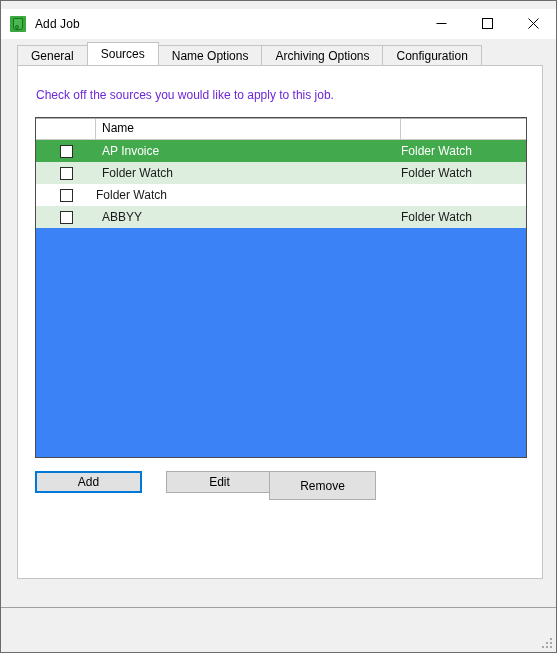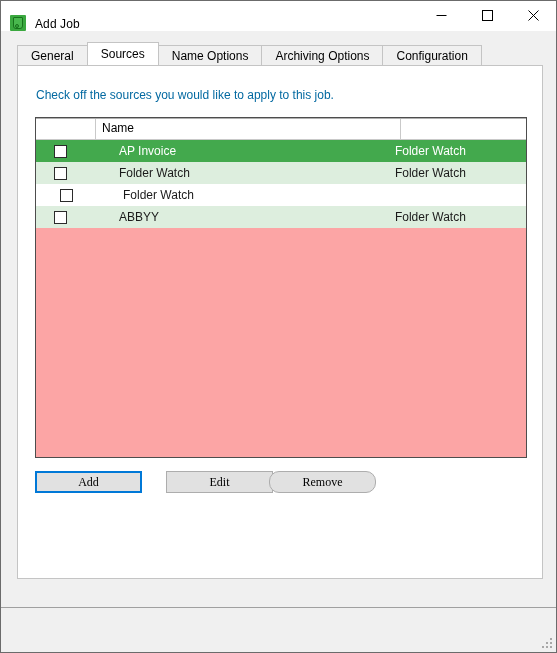--- a/index.html
+++ b/index.html
@@ -21,26 +21,26 @@
     width: 557px;
     height: 653px;
     box-sizing: border-box;
     border: 1px solid #6b6b6b;
     background: #f0f0f0;
   }
 
   
   #titlebar {
     position: absolute;
-    left: 0; top: 0;
+    left: 0; top: 8px;
     width: 555px;
     height: 30px;
     background: #ffffff;
     display: flex;
-    align-items: flex-end;
+    align-items: center;
   }
   #app-icon {
     width: 16px;
     height: 16px;
     margin-left: 9px;
     margin-right: 9px;
     background: #3aa83f;
     border-radius: 1px;
     position: relative;
     flex: none;
@@ -127,34 +127,34 @@
     box-sizing: border-box;
     border: 1px solid #c4c4c4;
     background: #ffffff;
   }
 
   #instruction {
     position: absolute;
     left: 18px;
     top: 22px;
     font-size: 12px;
-    color: #0369a1;
+    color: #6d28d9;
     white-space: nowrap;
   }
 
   
   #list {
     position: absolute;
     left: 17px;
     top: 51px;
     width: 492px;
     height: 341px;
     box-sizing: border-box;
     border: 1px solid #4d4d4d;
-    background: #fca5a5;
+    background: #3b82f6;
     overflow: hidden;
   }
   #list-header {
     display: flex;
     height: 21px;
     background: #ffffff;
     border-bottom: 1px solid #c9c9c9;
     position: relative;
   }
   #list-header:before {
@@ -177,21 +177,20 @@
   .hcell.c-check { width: 60px; padding-left: 0; }
   .hcell.c-name  { width: 305px; }
   .hcell.c-type  { width: 94px; }
   .hcell.c-extra { width: 31px; border-right: none; }
 
   .row {
     display: flex;
     height: 22px;
     align-items: center;
     background: #ffffff;
-    gap: 27px;
   }
   .row.alt { background: #ddeede; }
   .row.selected { background: #43a94d; color: #ffffff; }
 
   .cell {
     font-size: 12px;
     line-height: 22px;
     box-sizing: border-box;
     overflow: hidden;
     white-space: nowrap;
@@ -218,28 +217,27 @@
   .btn {
     box-sizing: border-box;
     background: #e1e1e1;
     border: 1px solid #adadad;
     font-size: 12px;
     color: #000;
     display: flex;
     align-items: center;
     justify-content: center;
     text-align: center;
-    font-family: Liberation Serif, serif;
   }
   .btn.focus {
     border: 2px solid #0078d7;
   }
   #btn-add    { position: absolute; left: 17px;  top: 405px; width: 107px; height: 22px; }
   #btn-edit   { position: absolute; left: 148px; top: 405px; width: 107px; height: 22px; }
-  #btn-remove { position: absolute; left: 251px; top: 405px; width: 107px; height: 22px; border-radius: 10px; }
+  #btn-remove { position: absolute; left: 251px; top: 405px; width: 107px; height: 29px; }
 
   
   #footer-sep {
     position: absolute;
     left: 0;
     top: 606px;
     width: 555px;
     height: 1px;
     background: #a0a0a0;
   }

